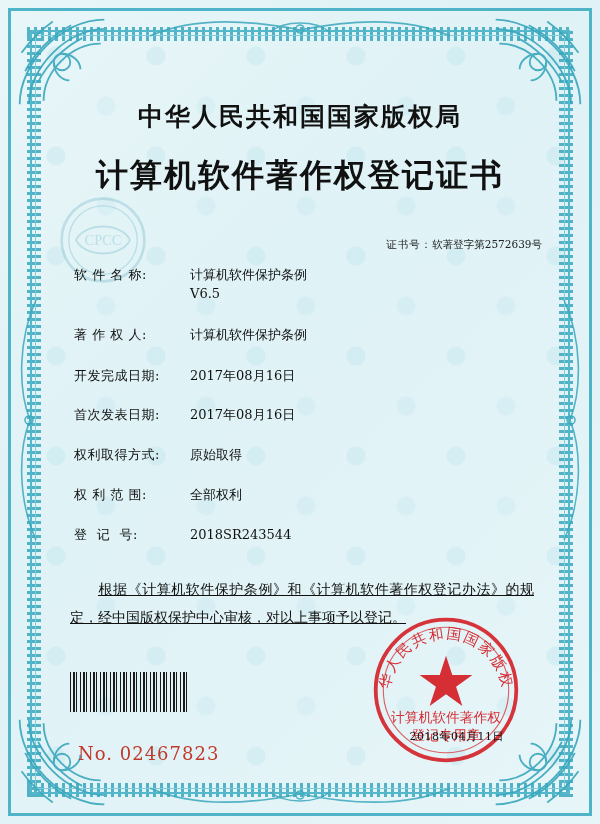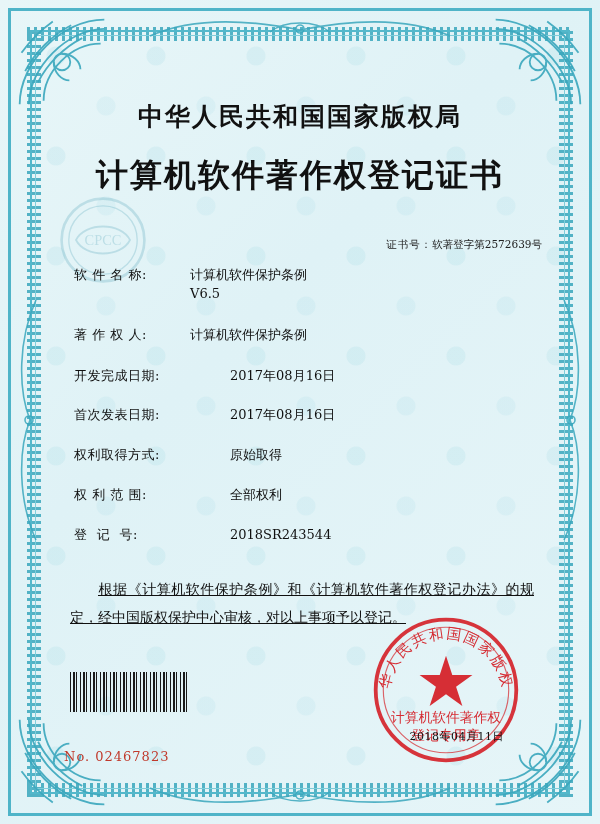--- a/index.html
+++ b/index.html
@@ -148,21 +148,21 @@
     flex: 0 0 116px;
     letter-spacing: .5px;
     white-space: pre;
   }
   .field-value {
     flex: 1;
     line-height: 1.45;
     white-space: pre-line;
   }
 
-  .field-row.tight { margin-bottom: 21px; gap: 40px; }
+  .field-row.tight { margin-bottom: 21px; }
 
   .body-text {
     margin-top: 30px;
     padding-left: 24px;
     padding-right: 20px;
     font-family: "DejaVu Serif", "Liberation Serif", serif;
     font-size: 14px;
     color: #101010;
     line-height: 2.0;
     text-align: justify;
@@ -180,24 +180,24 @@
     background-image: repeating-linear-gradient(
       90deg,
       #1a1a1a 0 1px, transparent 1px 3px,
       #1a1a1a 3px 5px, transparent 5px 6px,
       #1a1a1a 6px 7px, transparent 7px 10px
     );
   }
 
   .serial {
     position: absolute;
-    left: 64px;
+    left: 78px;
     bottom: 60px;
     font-family: "DejaVu Serif", "Liberation Serif", serif;
-    font-size: 13px;
+    font-size: 18px;
     color: #c0392b;
     letter-spacing: 1px;
   }
 
   
   .seal {
     position: absolute;
     right: 78px;
     bottom: 58px;
     width: 152px;

